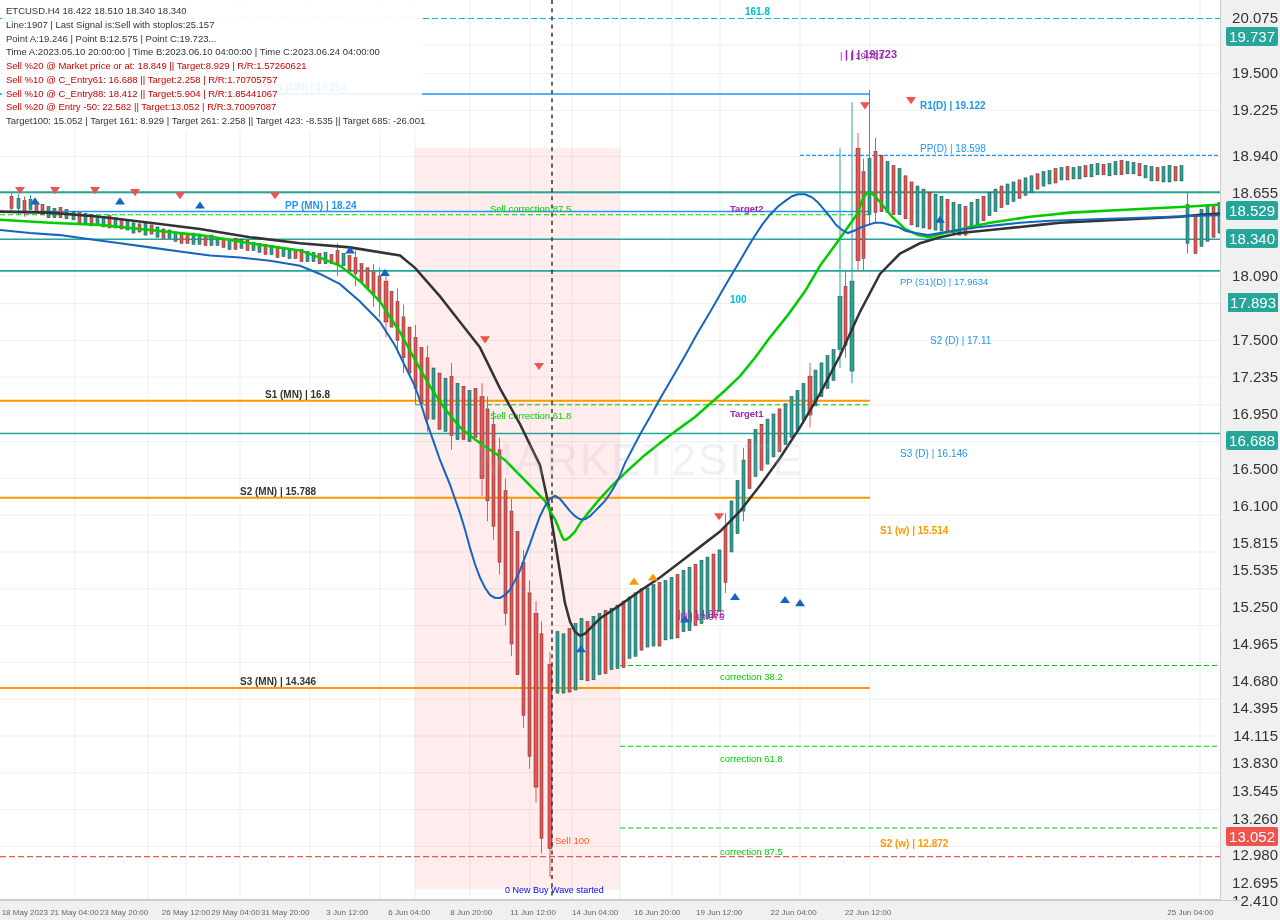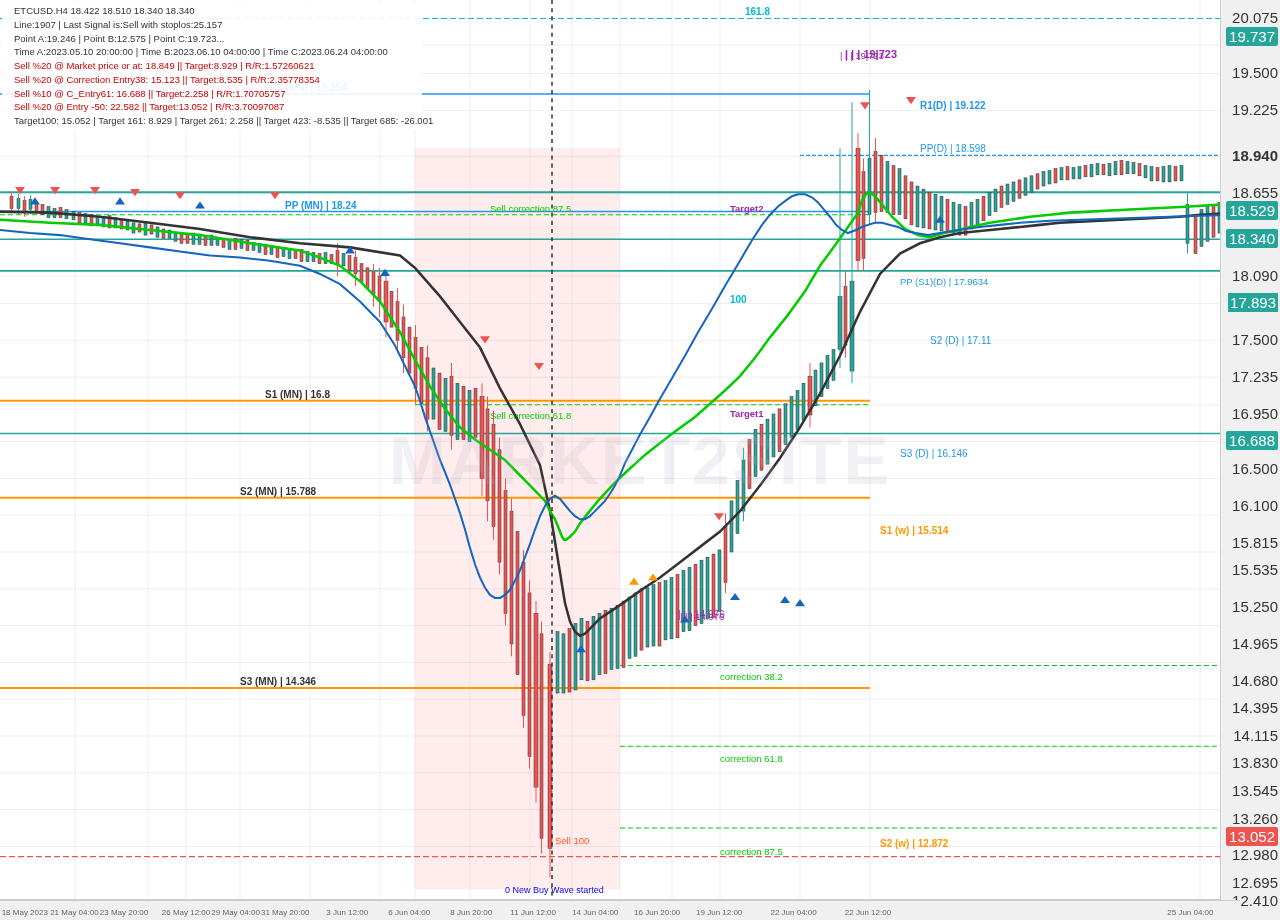--- a/index.html
+++ b/index.html
@@ -23,21 +23,21 @@
       top: 2px;
       left: 2px;
       background: rgba(255,255,255,0.9);
       font-size: 9.5px;
       color: #333;
       line-height: 1.45;
       z-index: 100;
       padding: 2px 4px;
       max-width: 420px;
     }
-    .info-line { white-space: nowrap; margin-left: 8px; }
+    .info-line { white-space: nowrap; }
     .info-red { color: #cc0000; }
     #chart-svg {
       position: absolute;
       top: 0; left: 0;
       width: 1240px;
       height: 920px;
     }
     #price-axis {
       position: absolute;
       top: 0;
@@ -85,22 +85,22 @@
       bottom: 3px;
       font-size: 8px;
       color: #666;
       transform: translateX(-50%);
     }
     .watermark {
       position: absolute;
       top: 50%;
       left: 50%;
       transform: translate(-50%, -50%);
-      font-size: 68px;
-      font-weight: bold;
+      font-size: 44px;
+      font-weight: normal;
       color: rgba(180,180,200,0.18);
       letter-spacing: 2px;
       pointer-events: none;
       white-space: nowrap;
       z-index: 1;
     }
   </style>
 </head>
 <body>
 
@@ -538,32 +538,32 @@
     <line x1="0" y1="880" x2="1240" y2="880" stroke="#ccc" stroke-width="1"></line>
 
   </svg>
 
   <div id="info-panel">
     <div class="info-line">ETCUSD.H4  18.422  18.510  18.340  18.340</div>
     <div class="info-line">Line:1907 | Last Signal is:Sell with stoplos:25.157</div>
     <div class="info-line">Point A:19.246 | Point B:12.575 | Point C:19.723...</div>
     <div class="info-line">Time A:2023.05.10 20:00:00 | Time B:2023.06.10 04:00:00 | Time C:2023.06.24 04:00:00</div>
     <div class="info-line info-red">Sell %20 @ Market price or at: 18.849 || Target:8.929 | R/R:1.57260621</div>
-    <div class="info-line info-red">Sell %20 @ Correction Entry38: 15.123 || Target:8.535 | R/R:2.35778354</div>
     <div class="info-line info-red">Sell %10 @ C_Entry61: 16.688 || Target:2.258 | R/R:1.70705757</div>
+    <div class="info-line info-red">Sell %10 @ C_Entry88: 18.412 || Target:5.904 | R/R:1.85441067</div>
     <div class="info-line info-red">Sell %20 @ Entry -50: 22.582 || Target:13.052 | R/R:3.70097087</div>
     <div class="info-line">Target100: 15.052 | Target 161: 8.929 | Target 261: 2.258 || Target 423: -8.535 || Target 685: -26.001</div>
   </div>
 
   <div id="price-axis">
     <div class="price-label" style="top:1%;">20.075</div>
     <div class="price-label" style="top:3%;"><span class="price-label-green">19.737</span></div>
     <div class="price-label" style="top:7%;">19.500</div>
     <div class="price-label" style="top:11%;">19.225</div>
-    <div class="price-label" style="top:16%;font-weight:bold;">18.940</div>
+    <div class="price-label" style="top:16%;">18.940</div>
     <div class="price-label" style="top:20%;">18.655</div>
     <div class="price-label" style="top:22%;"><span class="price-label-green">18.529</span></div>
     <div class="price-label" style="top:25%;"><span class="price-label-green">18.340</span></div>
     <div class="price-label" style="top:29%;">18.090</div>
     <div class="price-label" style="top:32%;"><span style="background:#26a69a;color:white;padding:1px 2px;">17.893</span></div>
     <div class="price-label" style="top:36%;">17.500</div>
     <div class="price-label" style="top:40%;">17.235</div>
     <div class="price-label" style="top:44%;">16.950</div>
     <div class="price-label" style="top:47%;"><span class="price-label-green">16.688</span></div>
     <div class="price-label" style="top:50%;">16.500</div>

